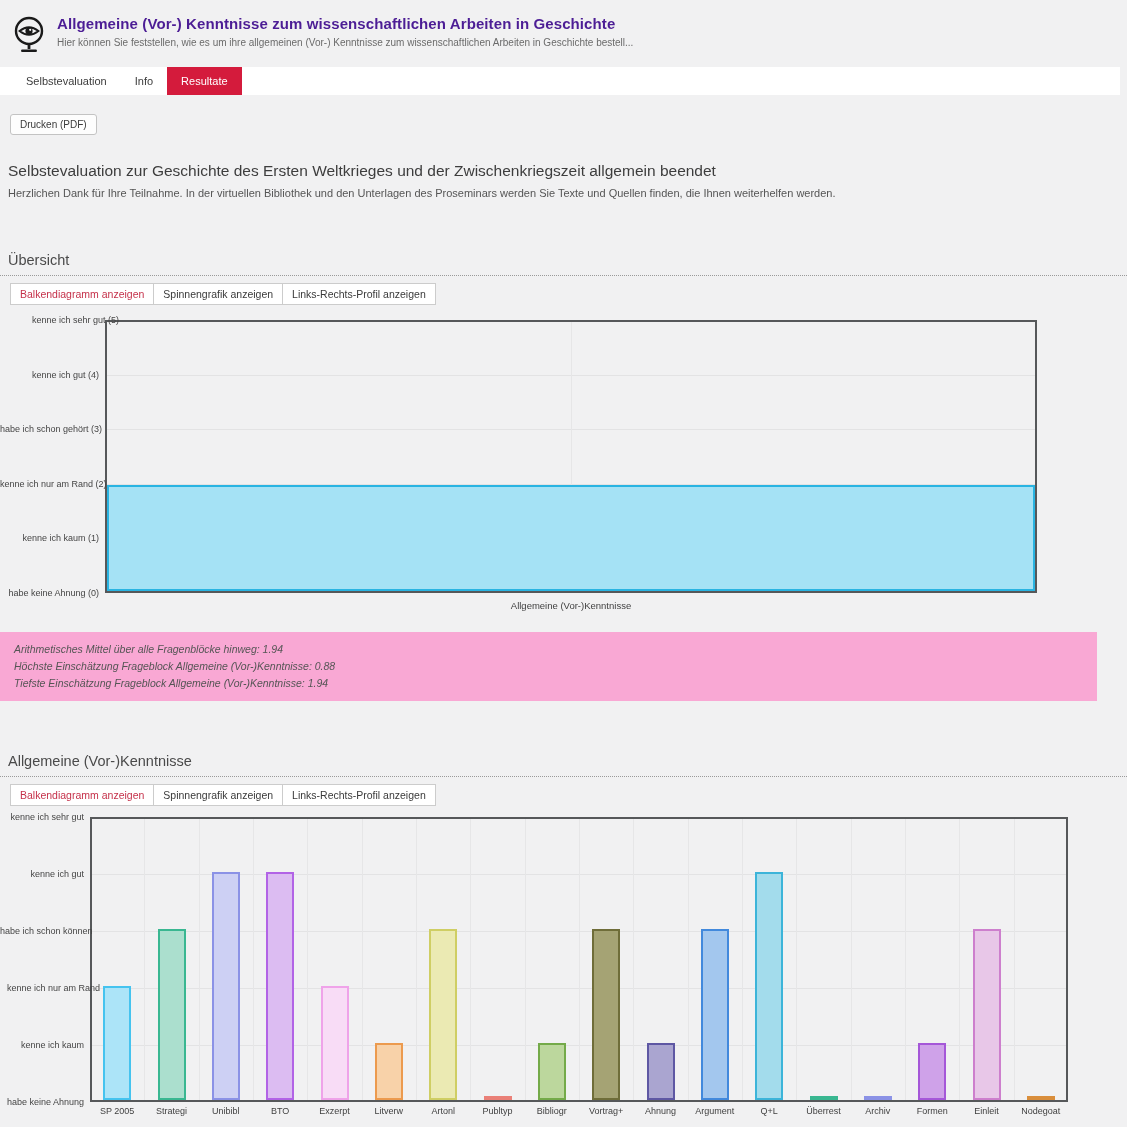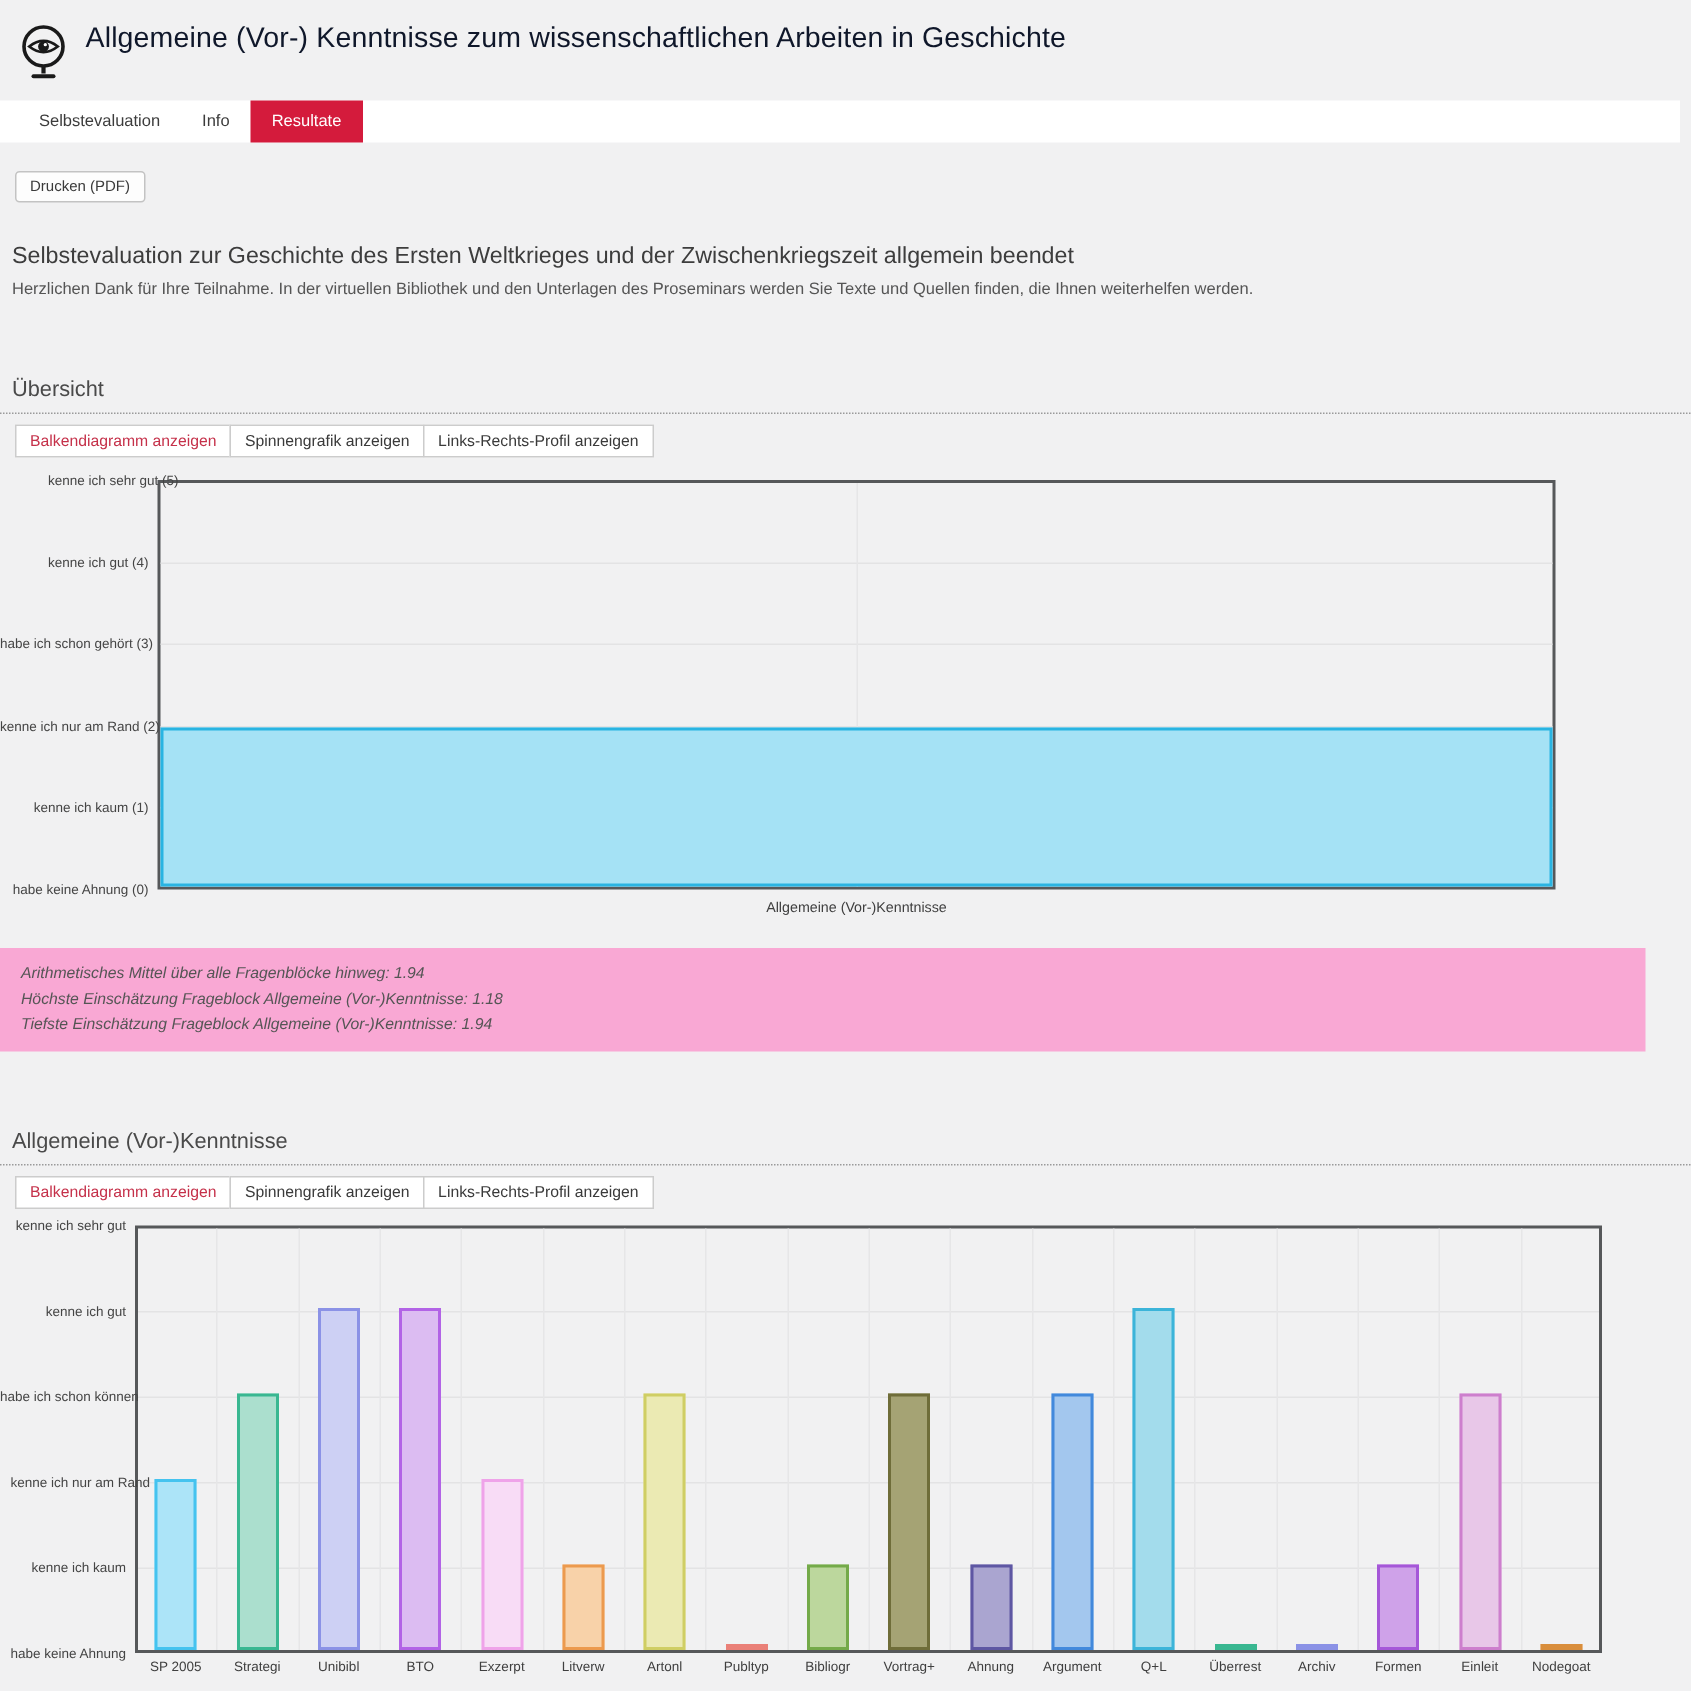--- a/index.html
+++ b/index.html
@@ -3,21 +3,21 @@
 <meta charset="utf-8">
 <style>
   html,body{margin:0;padding:0;}
   body{width:1127px;height:1127px;background:#f1f1f2;font-family:"Liberation Sans",sans-serif;color:#333;overflow:hidden;}
   .page{position:relative;width:1127px;height:1127px;}
 
   
   .header{display:flex;align-items:flex-start;padding:13px 0 0 10px;gap:9px;}
   .logo{flex:0 0 auto;margin-top:2px;}
   .title-block{padding-top:2px;}
-  h1.page-title{margin:0;font-size:19px;font-weight:normal;color:#0f172a;letter-spacing:0.1px;}
+  h1.page-title{margin:0;font-size:15px;font-weight:bold;color:#4c1d95;letter-spacing:0.1px;}
   .page-subtitle{margin-top:5px;font-size:10px;color:#6b6b6b;}
 
   
   .tabbar{margin-top:10px;background:#ffffff;width:1120px;height:28px;display:flex;align-items:stretch;padding-left:12px;box-sizing:border-box;}
   .tab{font-size:11px;color:#3c3c3c;line-height:28px;padding:0 14px;cursor:pointer;}
   .tab.active{background:#d41b3c;color:#ffffff;}
 
   
   .print-btn{display:inline-block;margin:19px 0 0 10px;padding:4px 9px;background:#fdfdfd;border:1px solid #c3c3c3;border-radius:3px;font-size:10px;color:#3a3a3a;font-family:inherit;cursor:pointer;}
 
@@ -59,20 +59,21 @@
     <svg class="logo" width="38" height="42" viewBox="0 0 38 42">
       <circle cx="19" cy="16" r="13" fill="none" stroke="#1a1a1a" stroke-width="2.4"></circle>
       <path d="M9.5 16 Q19 8.5 28.5 16 Q19 23.5 9.5 16 Z" fill="none" stroke="#1a1a1a" stroke-width="1.8"></path>
       <circle cx="19" cy="16" r="3.6" fill="#1a1a1a"></circle>
       <circle cx="20.2" cy="14.8" r="1.1" fill="#ffffff"></circle>
       <rect x="17.6" y="29" width="2.8" height="5" fill="#1a1a1a"></rect>
       <rect x="11" y="34.5" width="16" height="2.6" rx="1.3" fill="#1a1a1a"></rect>
     </svg>
     <div class="title-block">
       <h1 class="page-title">Allgemeine (Vor-) Kenntnisse zum wissenschaftlichen Arbeiten in Geschichte</h1>
+      <div class="page-subtitle">Hier können Sie feststellen, wie es um ihre allgemeinen (Vor-) Kenntnisse zum wissenschaftlichen Arbeiten in Geschichte bestell...</div>
     </div>
   </div>
 
   <nav class="tabbar">
     <div class="tab">Selbstevaluation</div>
     <div class="tab">Info</div>
     <div class="tab active">Resultate</div>
   </nav>
 
   <button class="print-btn">Drucken (PDF)</button>
@@ -100,21 +101,21 @@
       <div class="ylabel" style="left: 0px; width: 99px; top: 213.4px;">kenne ich kaum (1)</div>
       <div class="ylabel" style="left: 0px; width: 99px; top: 158.8px;">kenne ich nur am Rand (2)</div>
       <div class="ylabel" style="left: 0px; width: 99px; top: 104.2px;">habe ich schon gehört (3)</div>
       <div class="ylabel" style="left: 0px; width: 99px; top: 49.6px;">kenne ich gut (4)</div>
       <div class="ylabel" style="left: 0px; width: 119px; top: -5px;">kenne ich sehr gut (5)</div>
       <div class="xlabel-center" style="left: 105px; width: 932px; top: 280px;">Allgemeine (Vor-)Kenntnisse</div>
     </div>
 
   <div class="stats-box">
     <div class="stat-line">Arithmetisches Mittel über alle Fragenblöcke hinweg: 1.94</div>
-    <div class="stat-line">Höchste Einschätzung Frageblock Allgemeine (Vor-)Kenntnisse: 1.18</div>
+    <div class="stat-line">Höchste Einschätzung Frageblock Allgemeine (Vor-)Kenntnisse: 0.88</div>
     <div class="stat-line">Tiefste Einschätzung Frageblock Allgemeine (Vor-)Kenntnisse: 1.94</div>
   </div>
 
   <h3 class="section-heading sh2">Allgemeine (Vor-)Kenntnisse</h3>
   <div class="btn-row">
       <button class="chart-btn active">Balkendiagramm anzeigen</button>
       <button class="chart-btn">Spinnengrafik anzeigen</button>
       <button class="chart-btn">Links-Rechts-Profil anzeigen</button>
     </div>
 

